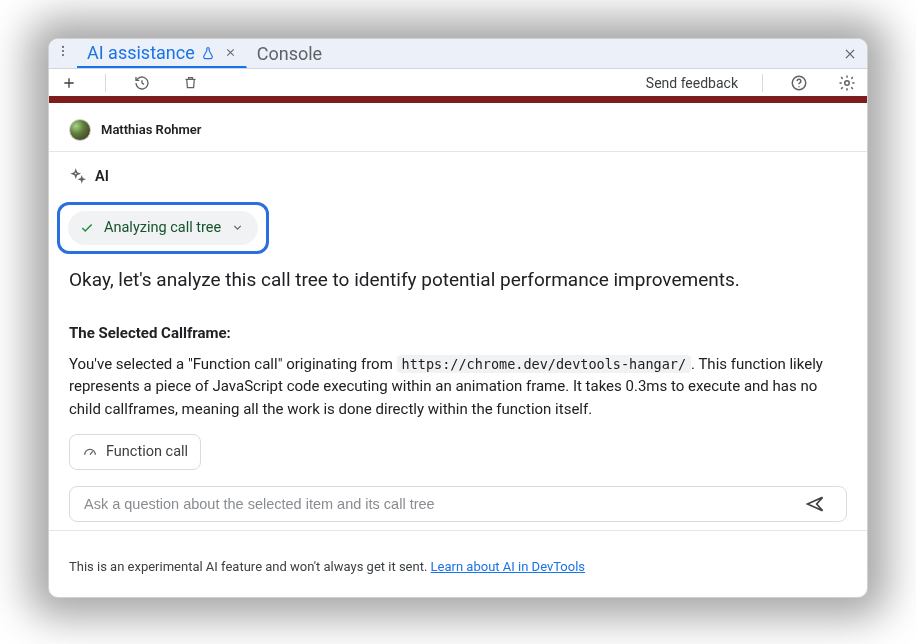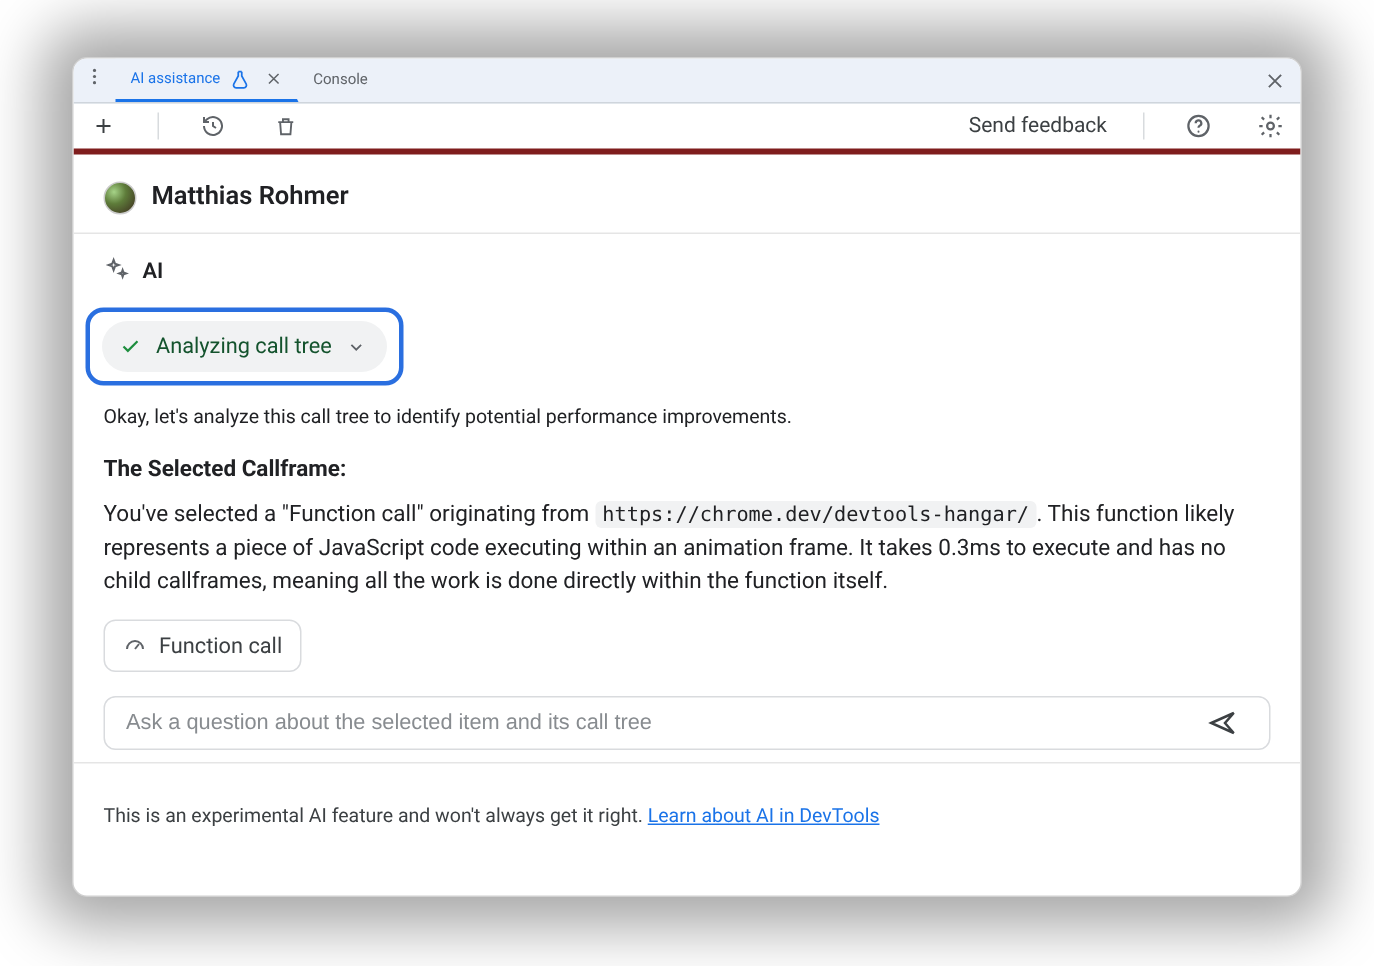--- a/index.html
+++ b/index.html
@@ -21,21 +21,21 @@
     border: 1px solid #d0d0d0;
     overflow: hidden;
   }
   
   .tabbar {
     height: 30px;
     background: #ecf1f9;
     border-bottom: 1px solid #cfd5dc;
     display: flex;
     align-items: stretch;
-    font-size: 10px;
+    font-size: 18px;
     color: #5f6368;
   }
   .tabbar .menu-dots {
     width: 28px;
     display:flex; align-items:center; justify-content:center;
     color:#5f6368;
   }
   .tab {
     display:flex; align-items:center;
     padding: 0 10px;
@@ -51,21 +51,21 @@
   .tab .label { }
   .tab .close { font-size:14px; color:#5f6368; margin-left:4px;}
   .tabbar .spacer { flex:1; }
   .tabbar .global-close {
     width:34px; display:flex;align-items:center;justify-content:center;
     color:#5f6368; font-size:18px;
   }
   
   .toolbar {
     height: 34px;
-    border-bottom: 4px solid #7f1d1d;
+    border-bottom: 7px solid #7f1d1d;
     display:flex; align-items:center;
     padding: 0 8px;
     gap:24px;
     color:#3c4043;
     font-size:13px;
   }
   .icon-btn {
     width:24px; height:24px;
     display:flex;align-items:center;justify-content:center;
     border-radius:4px;
@@ -82,21 +82,21 @@
     font-size:14.5px;
     color:#202124;
     line-height:1.5;
   }
   .user-row { display:flex; align-items:center; gap:10px; margin-bottom:10px;}
   .avatar {
     width:22px;height:22px;border-radius:50%;
     background: radial-gradient(circle at 30% 30%, #a6d388 0%, #5e7c3a 40%, #3b2a1e 100%);
     border:1px solid #ccc;
   }
-  .username { font-weight:600; font-size:17px;}
+  .username { font-weight:600; font-size:13px;}
   .user-msg { margin-bottom:14px; font-size:15px;}
   .hr { border:none; border-top:1px solid #e5e5e5; margin: 0 -20px 14px -20px; }
   .ai-row { display:flex; align-items:center; gap:8px; margin-bottom:14px;}
   .ai-label { font-weight:600; font-size:14.5px;}
   .spark-icon { color:#5f6368; }
   .analyzing-wrap {
     border:3px solid #2a6fe0;
     border-radius:12px;
     padding:6px 8px;
     display:inline-block;
@@ -106,21 +106,21 @@
   .analyzing-chip {
     display:inline-flex; align-items:center; gap:10px;
     background:#f1f2f3;
     border-radius:18px;
     padding:6px 14px 6px 12px;
     font-size:14.5px;
     color:#14532d;
   }
   .check { color:#1e8e3e; font-weight:700; }
   .chev { color:#5f6368; }
-  .ai-text { margin-bottom:12px; font-size:13px; }
+  .ai-text { margin-bottom:28px; font-size:19px; }
   .ai-heading { font-weight:700; margin:10px 0 8px 0; font-size:15px;}
   .ai-para { font-size:15px; }
   code.url {
     font-family: ui-monospace, Menlo, Consolas, monospace;
     background:#f1f2f3;
     padding:1px 5px;
     border-radius:4px;
     font-size:13.5px;
   }
   .fn-chip {
@@ -289,17 +289,17 @@
       <input type="text" placeholder="Ask a question about the selected item and its call tree" style="">
       <span class="send-btn">
         <svg width="20" height="20" viewBox="0 0 24 24" fill="none" stroke="#3c4043" stroke-width="2">
             <path d="M3 12l18-8-7 8 7 8-18-8z"></path>
           </svg>
       </span>
     </div>
 
     <div class="disclaimer">
       <br>
-      <span>This is an experimental AI feature and won't always get it right. </span><a href="#">Learn about AI in DevTools</a>
+      <span>This is an experimental AI feature and won't always get it sent. </span><a href="#">Learn about AI in DevTools</a>
     </div>
 
   </div>
 </div>
 
 </body></html>

